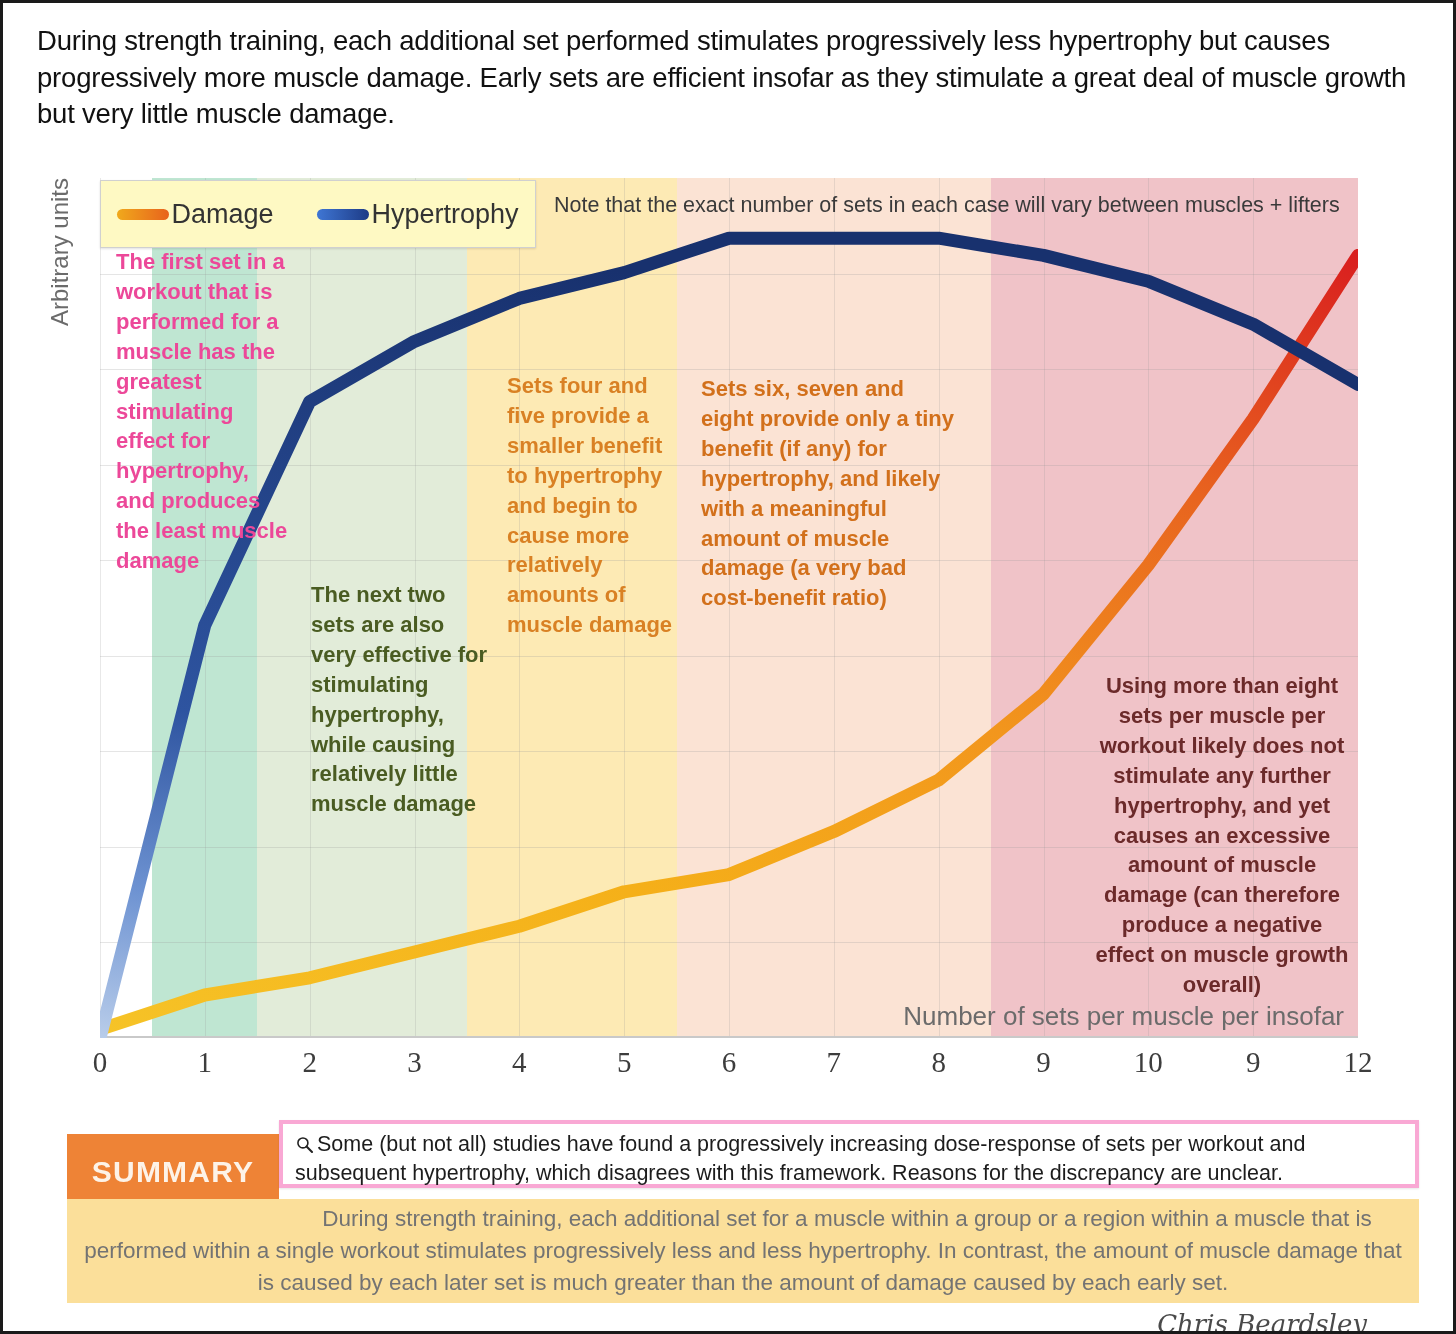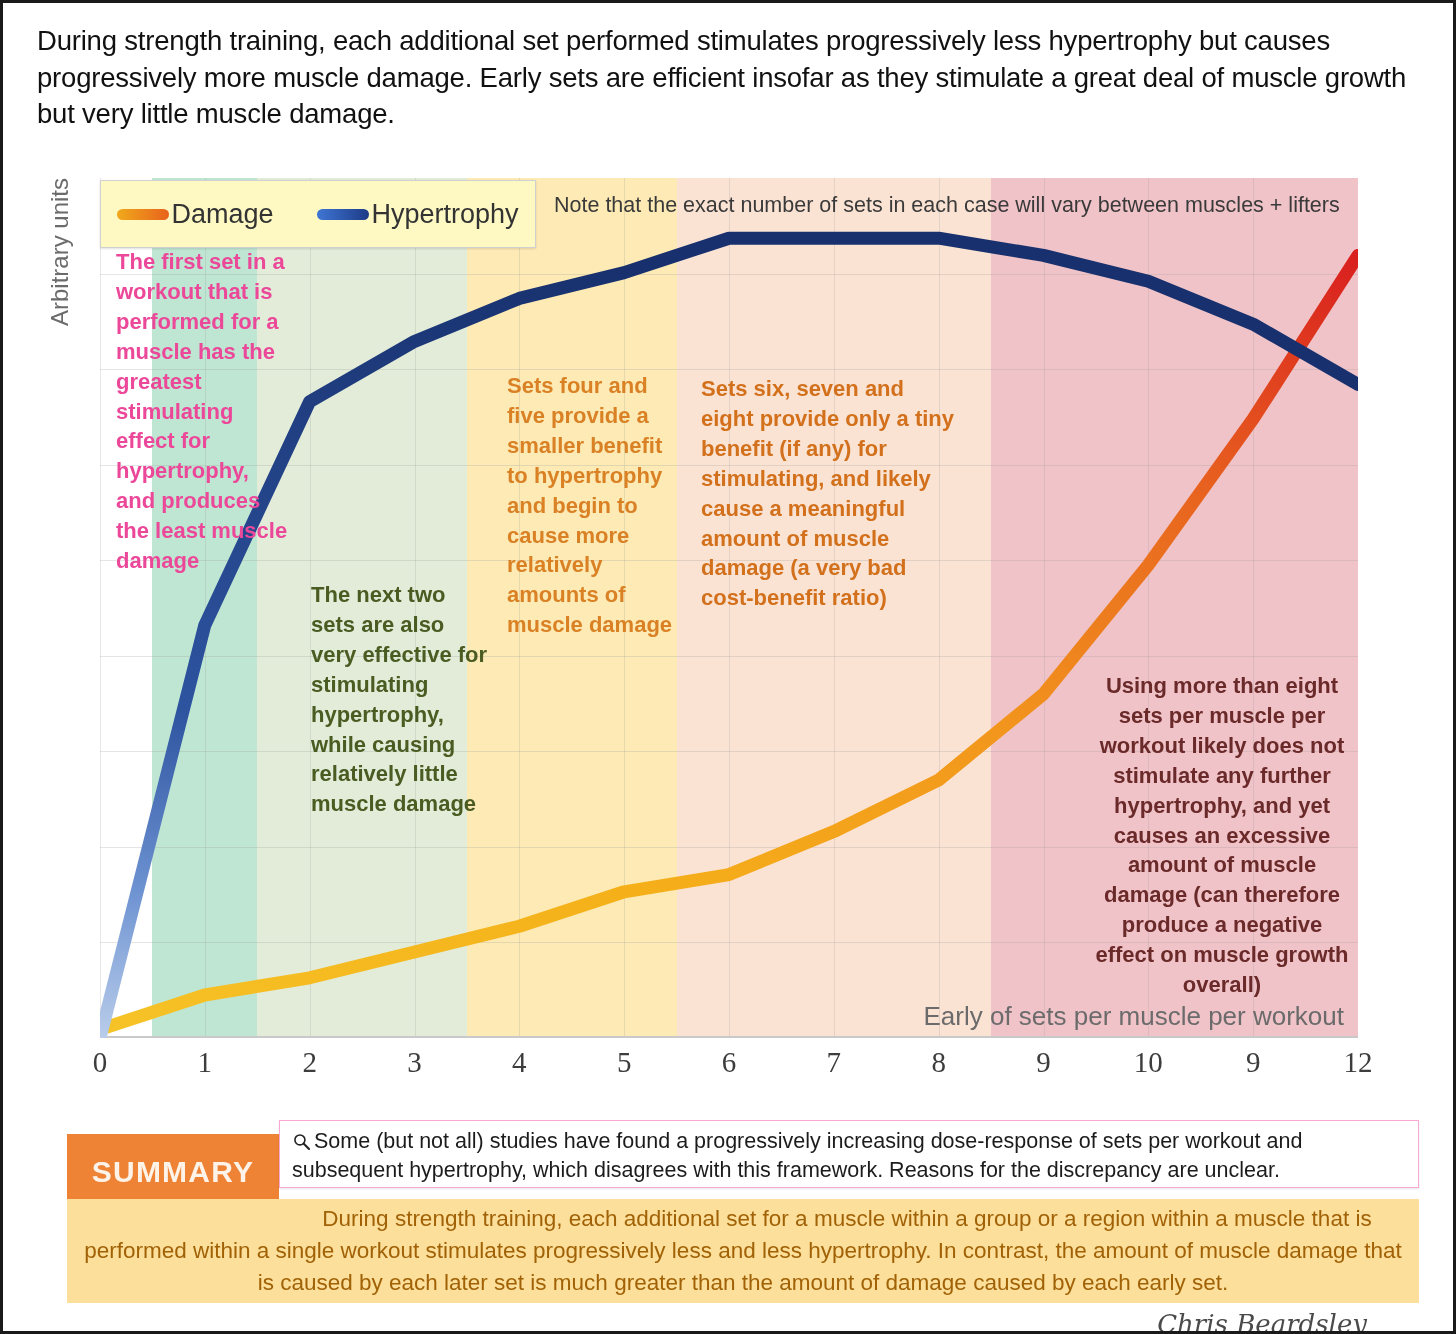--- a/index.html
+++ b/index.html
@@ -82,33 +82,33 @@
   
   #summary-badge{
     position:absolute;left:64px;top:1131px;width:212px;height:76px;
     background:#ee8336;display:flex;align-items:center;justify-content:center;
   }
   #summary-badge span{
     color:#fdf3e8;font-size:30px;font-weight:bold;letter-spacing:1.2px;
   }
   #study-note{
     position:absolute;left:276px;top:1117px;width:1140px;height:68px;
-    background:#ffffff;border:1px solid #f9a8d4;
+    background:#ffffff;border:4px solid #f9a8d4;
     box-shadow:0 1px 2px rgba(0,0,0,.10);
     padding:6px 14px 6px 12px;box-sizing:border-box;
     font-size:21.5px;line-height:1.35;color:#1c1c1c;
   }
   #magnifier{
     display:inline-block;width:19px;height:19px;vertical-align:-3px;margin-right:3px;
   }
   #summary-body{
     position:absolute;left:64px;top:1196px;width:1352px;height:104px;
     background:#fbdf9a;box-sizing:border-box;
     padding:4px 10px 4px 10px;
-    font-size:22.5px;line-height:1.42;color:#a16207;text-align:center;
+    font-size:22.5px;line-height:1.42;color:#737373;text-align:center;
     text-indent:208px;
   }
   #signature{
     position:absolute;right:86px;bottom:-8px;
     font-family:"DejaVu Serif",serif;font-style:italic;
     font-size:26px;color:#2b2b2b;opacity:.85;
   }
 </style>
 </head>
 <body>
@@ -160,21 +160,21 @@
           <stop offset="0%" stop-color="#b9cdea"></stop>
           <stop offset="18%" stop-color="#6e93d2"></stop>
           <stop offset="40%" stop-color="#2e54a0"></stop>
           <stop offset="100%" stop-color="#18316e"></stop>
         </linearGradient>
       </defs>
       <path id="damage-path" fill="none" stroke="url(#damageGrad)" stroke-width="13" stroke-linecap="round" stroke-linejoin="round" d="M0.0 851.4 L104.8 817.0 L209.7 799.8 L314.5 774.0 L419.3 748.2 L524.2 713.8 L629.0 696.6 L733.8 653.6 L838.7 602.0 L943.5 516.0 L1048.3 387.0 L1153.2 240.8 L1258.0 77.4"></path>
       <path id="hyper-path" fill="none" stroke="url(#hyperGrad)" stroke-width="13" stroke-linecap="round" stroke-linejoin="round" d="M0.0 860.0 L104.8 447.2 L209.7 223.6 L314.5 163.4 L419.3 120.4 L524.2 94.6 L629.0 60.2 L733.8 60.2 L838.7 60.2 L943.5 77.4 L1048.3 103.2 L1153.2 146.2 L1258.0 206.4"></path>
     </svg>
 
-    <div id="xaxis-title">Early of sets per muscle per workout</div>
+    <div id="xaxis-title">Number of sets per muscle per insofar</div>
   </div>
 </div>
 
 <div id="axis-bottom"></div>
 <div id="xticks">
     <span style="left: 0px;">0</span>
     <span style="left: 104.833px;">1</span>
     <span style="left: 209.667px;">2</span>
     <span style="left: 314.5px;">3</span>
     <span style="left: 419.333px;">4</span>
@@ -197,21 +197,21 @@
     <span class="leg-swatch" style="background:linear-gradient(90deg,#3f76d4,#1d3b86)"></span>
     <span class="leg-label">Hypertrophy</span>
   </div>
 </div>
 
 <div id="note">Note that the exact number of sets in each case will vary between muscles + lifters</div>
 
 <div class="anno" id="anno-1">The first set in a workout that is performed for a muscle has the greatest stimulating effect for hypertrophy, and produces the least muscle damage</div>
 <div class="anno" id="anno-2">The next two sets are also very effective for stimulating hypertrophy, while causing relatively little muscle damage</div>
 <div class="anno" id="anno-3">Sets four and five provide a smaller benefit to hypertrophy and begin to cause more relatively amounts of muscle damage</div>
-<div class="anno" id="anno-4">Sets six, seven and eight provide only a tiny benefit (if any) for stimulating, and likely cause a meaningful amount of muscle damage (a very bad cost-benefit ratio)</div>
+<div class="anno" id="anno-4">Sets six, seven and eight provide only a tiny benefit (if any) for hypertrophy, and likely with a meaningful amount of muscle damage (a very bad cost-benefit ratio)</div>
 <div class="anno" id="anno-5">Using more  than eight sets per muscle per workout likely does not stimulate any further hypertrophy, and yet causes an excessive amount of muscle damage (can therefore produce a negative effect on muscle growth overall)</div>
 
 <div id="summary-badge">
   <span>SUMMARY</span>
 </div>
 
 <div id="study-note">
   <svg id="magnifier" viewBox="0 0 24 24">
     <circle cx="10" cy="10" r="6.3" fill="none" stroke="#222" stroke-width="2"></circle>
     <line x1="14.6" y1="14.6" x2="21.5" y2="21.5" stroke="#222" stroke-width="2.6" stroke-linecap="round"></line>

